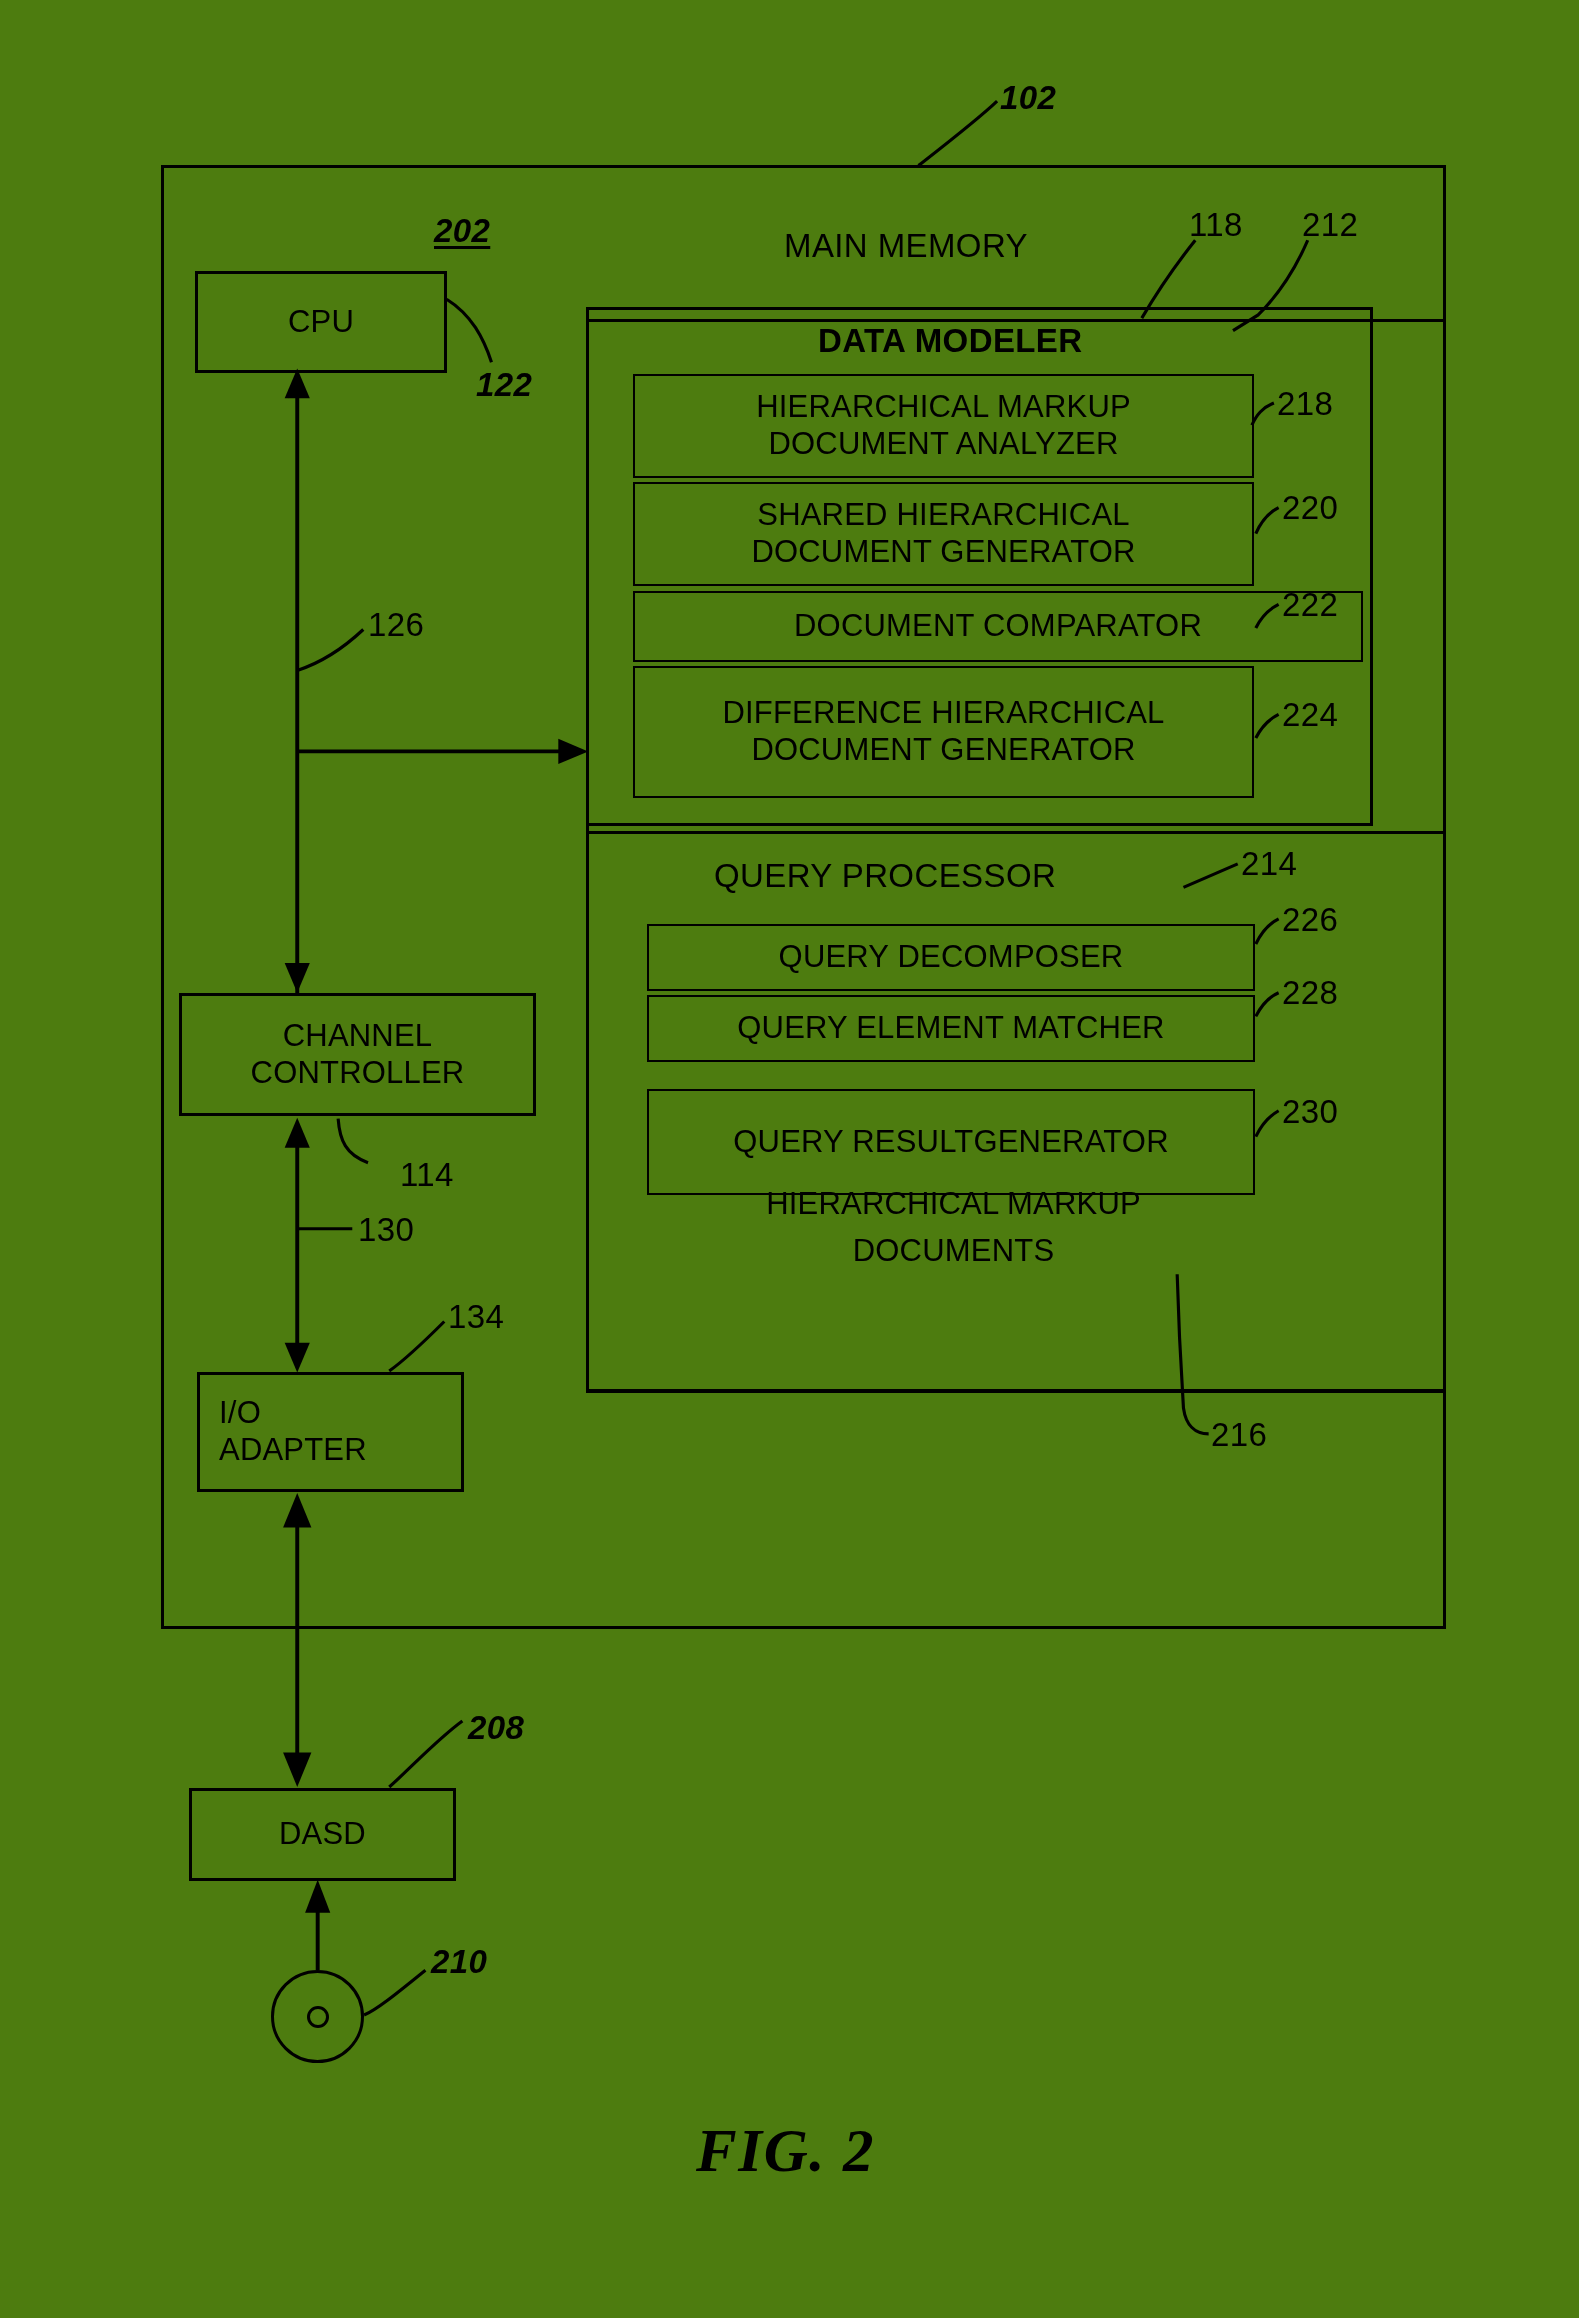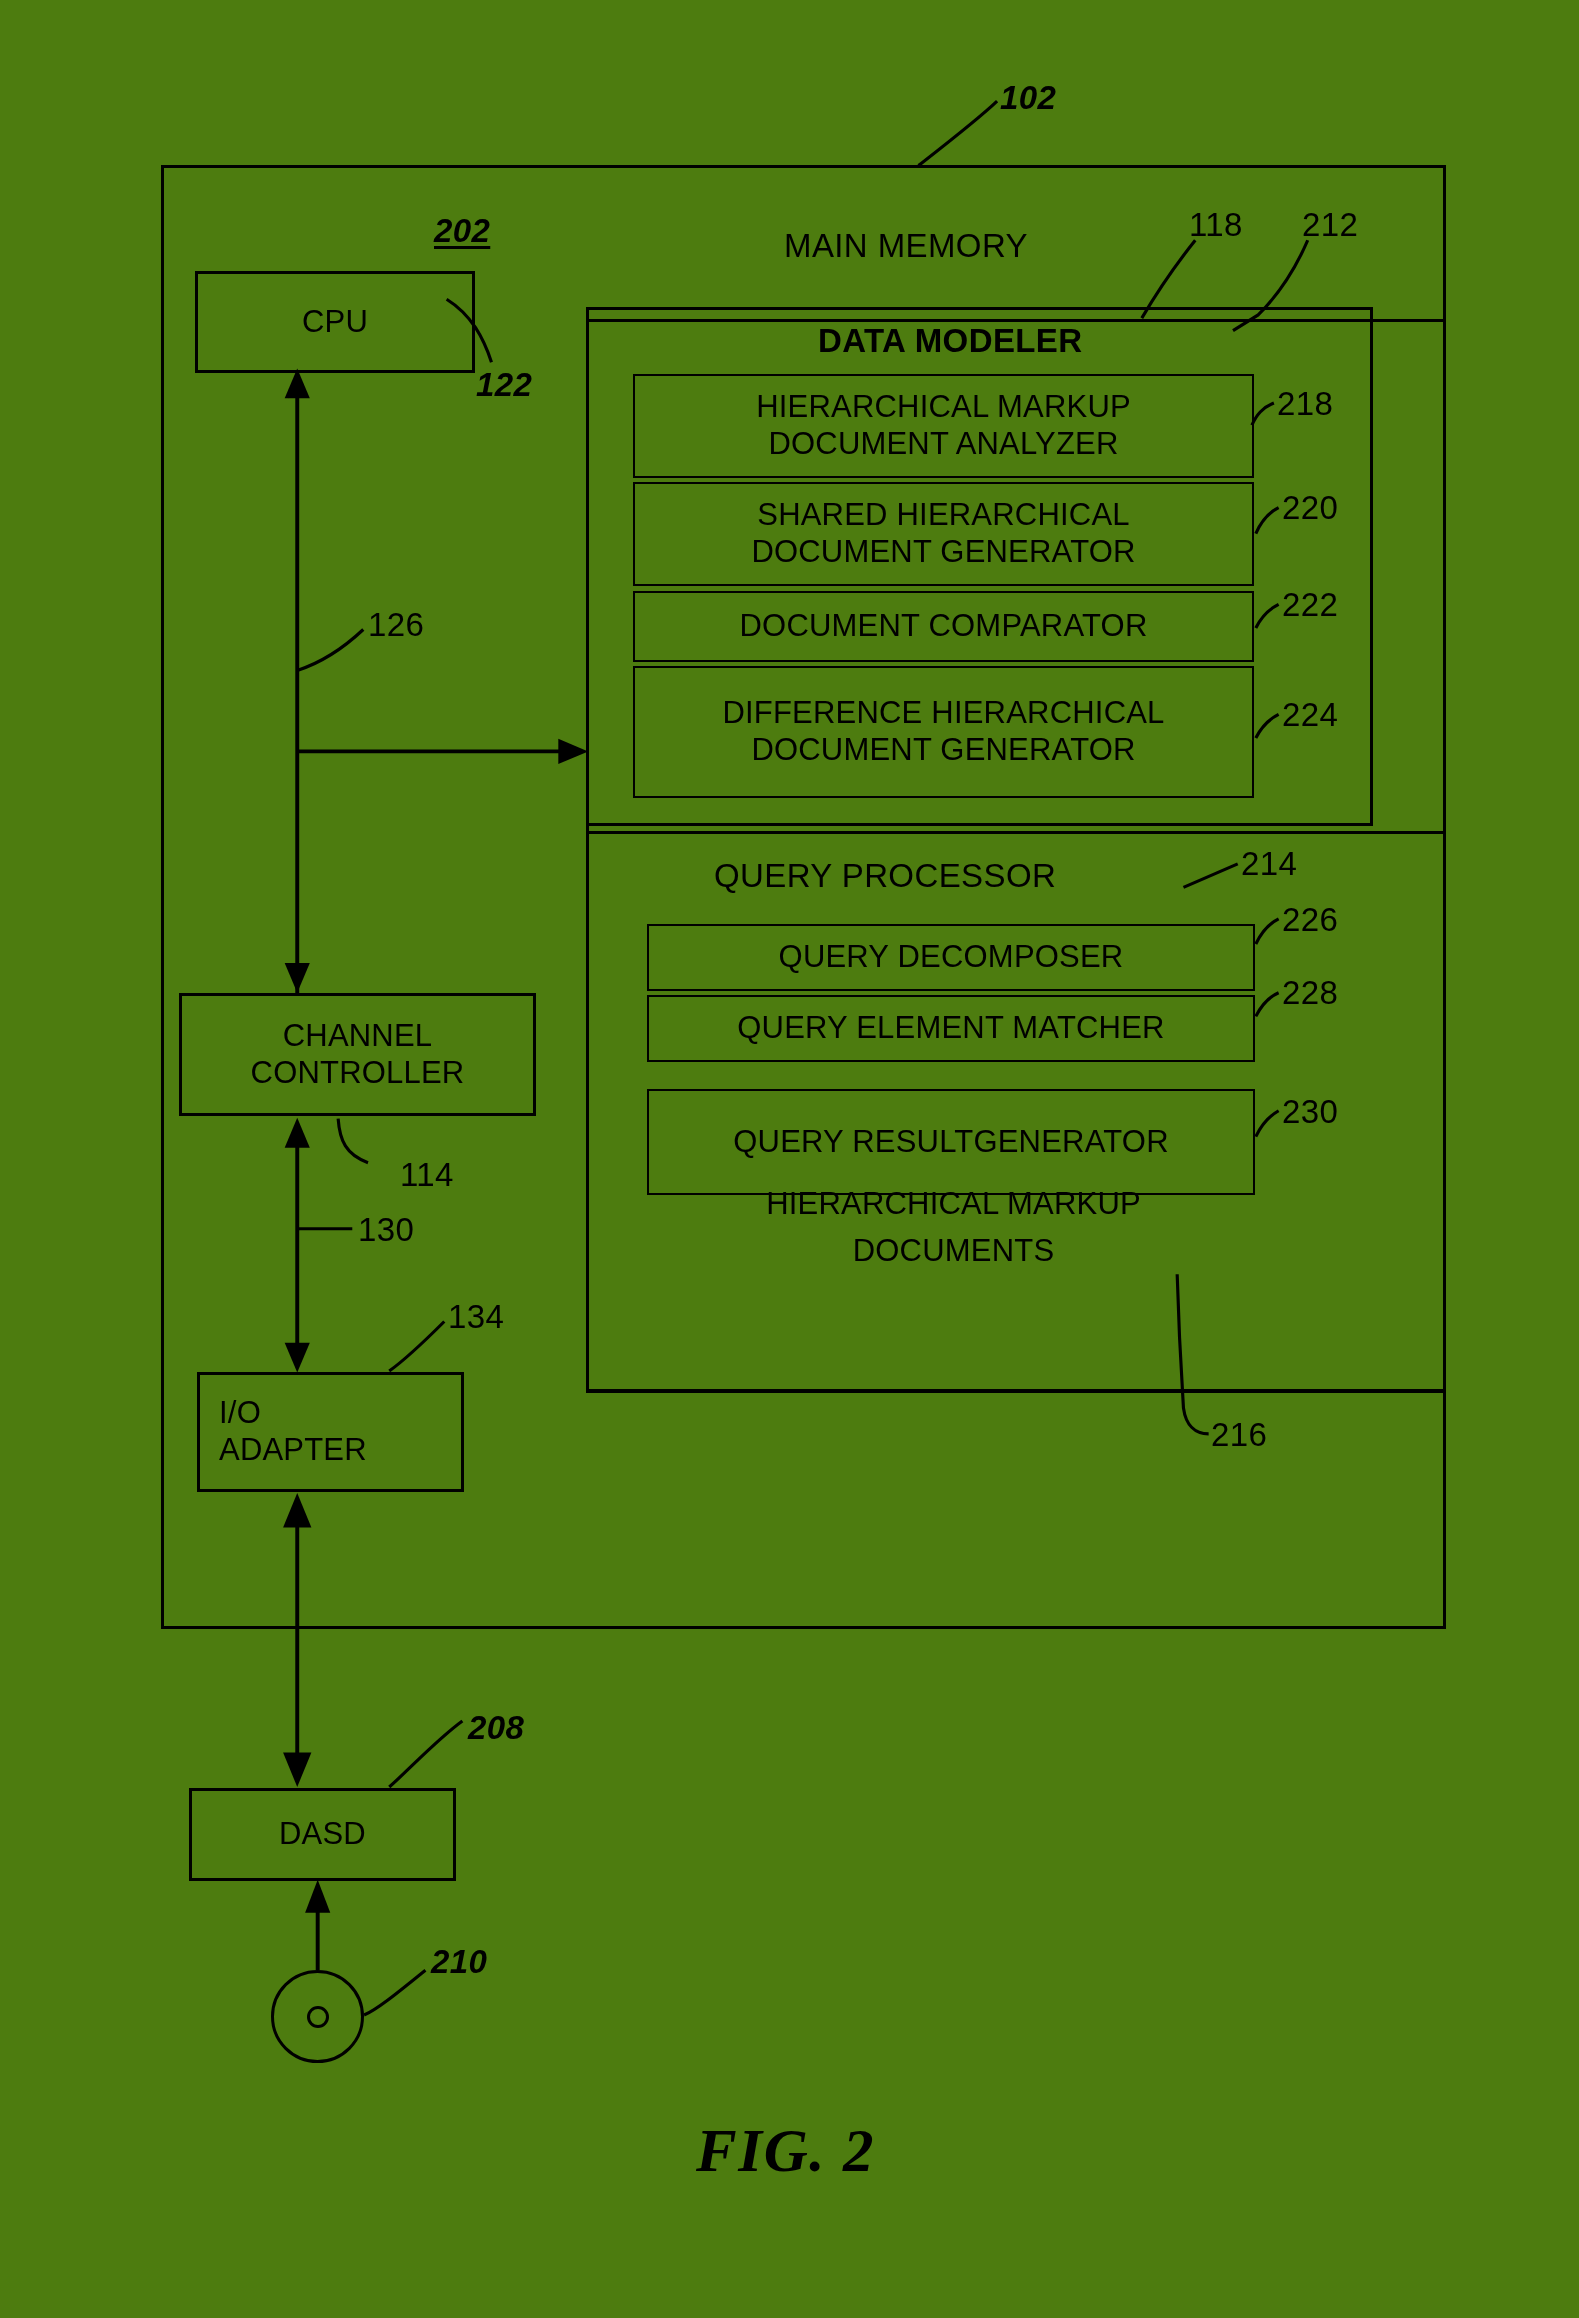--- a/index.html
+++ b/index.html
@@ -97,21 +97,21 @@
 <body>
 
 <div id="page">
 
   <div class="ref ref-italic" style="left:1000px; top:79px;">102</div>
 
   <div class="outer-frame" style="left:161px; top:165px; width:1285px; height:1464px;"></div>
 
   <div class="ref ref-underline" style="left:434px; top:212px;">202</div>
 
-  <div class="box" style="left:195px; top:271px; width:280px; height:102px;">
+  <div class="box" style="left:195px; top:271px; width:252px; height:102px;">
     <span class="boxtext">CPU</span>
   </div>
 
   <div class="ref ref-italic" style="left:476px; top:366px;">122</div>
 
   <div class="ref" style="left:368px; top:606px;">126</div>
 
   <div class="label heading" style="left:784px; top:227px;">MAIN MEMORY</div>
 
   <div class="ref" style="left:1189px; top:206px;">118</div>
@@ -129,21 +129,21 @@
     <span class="boxtext">DOCUMENT ANALYZER</span>
   </div>
   <div class="ref" style="left:1277px; top:385px;">218</div>
 
   <div class="box thin" style="left:633px; top:482px; width:621px; height:104px; flex-direction:column;">
     <span class="boxtext">SHARED HIERARCHICAL</span>
     <span class="boxtext">DOCUMENT GENERATOR</span>
   </div>
   <div class="ref" style="left:1282px; top:489px;">220</div>
 
-  <div class="box thin" style="left:633px; top:591px; width:621px; height:71px;">
+  <div class="box thin" style="left:633px; top:591px; width:730px; height:71px;">
     <span class="boxtext">DOCUMENT COMPARATOR</span>
   </div>
   <div class="ref" style="left:1282px; top:586px;">222</div>
 
   <div class="box thin" style="left:633px; top:666px; width:621px; height:132px; flex-direction:column;">
     <span class="boxtext">DIFFERENCE HIERARCHICAL</span>
     <span class="boxtext">DOCUMENT GENERATOR</span>
   </div>
   <div class="ref" style="left:1282px; top:696px;">224</div>
 

